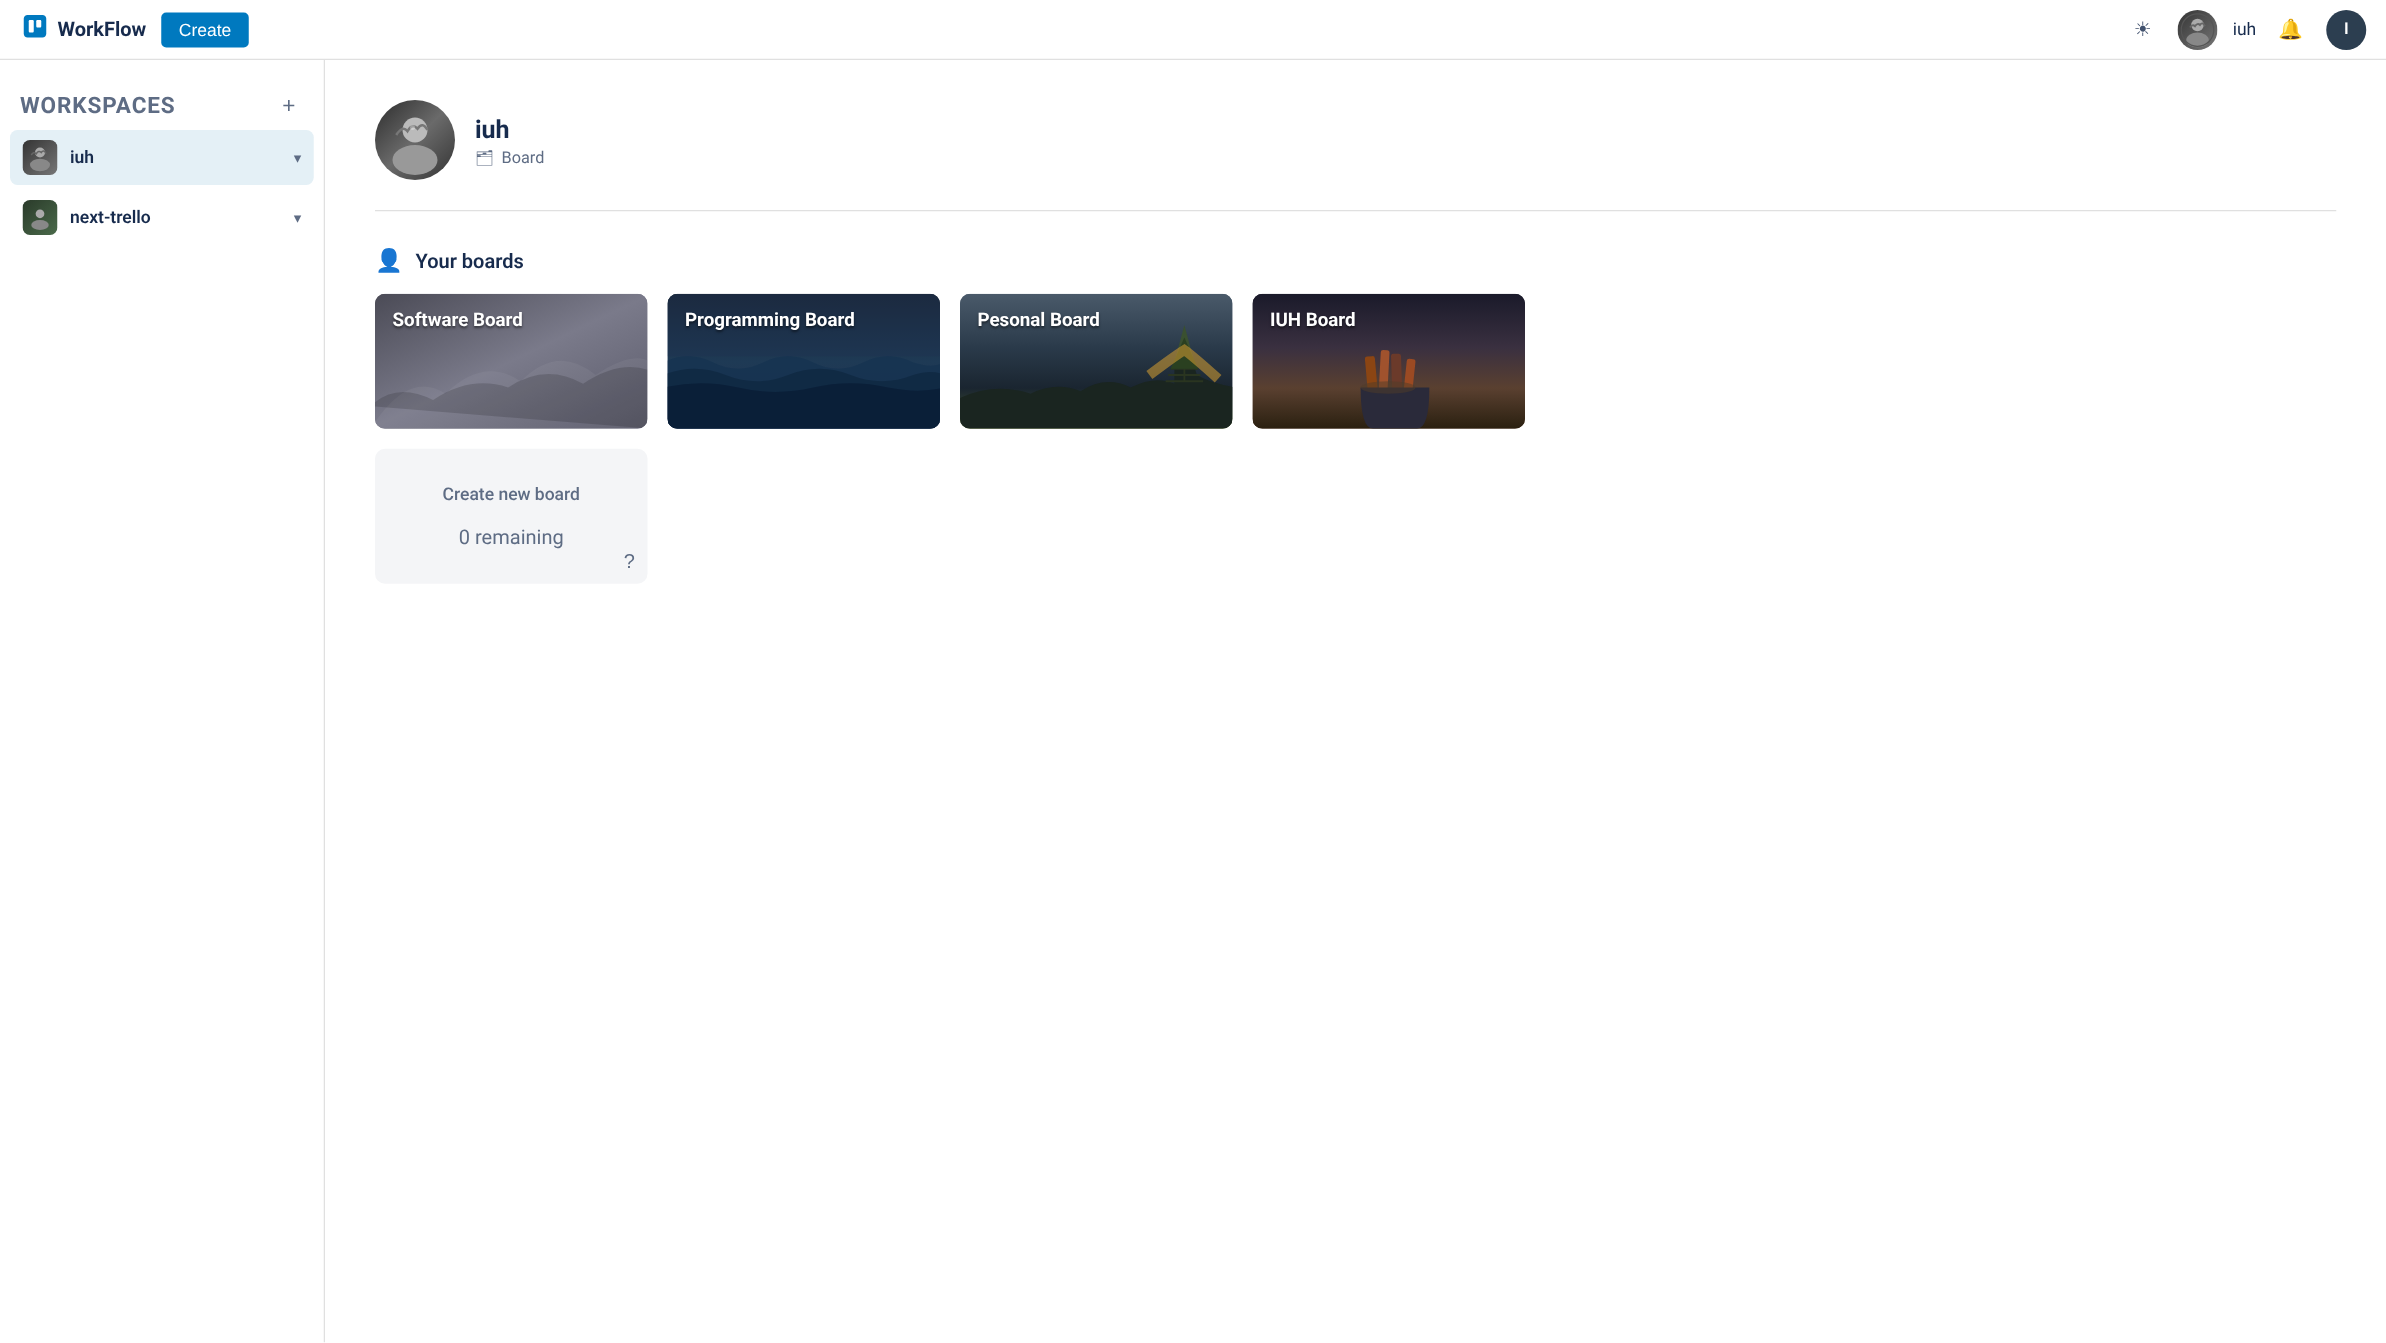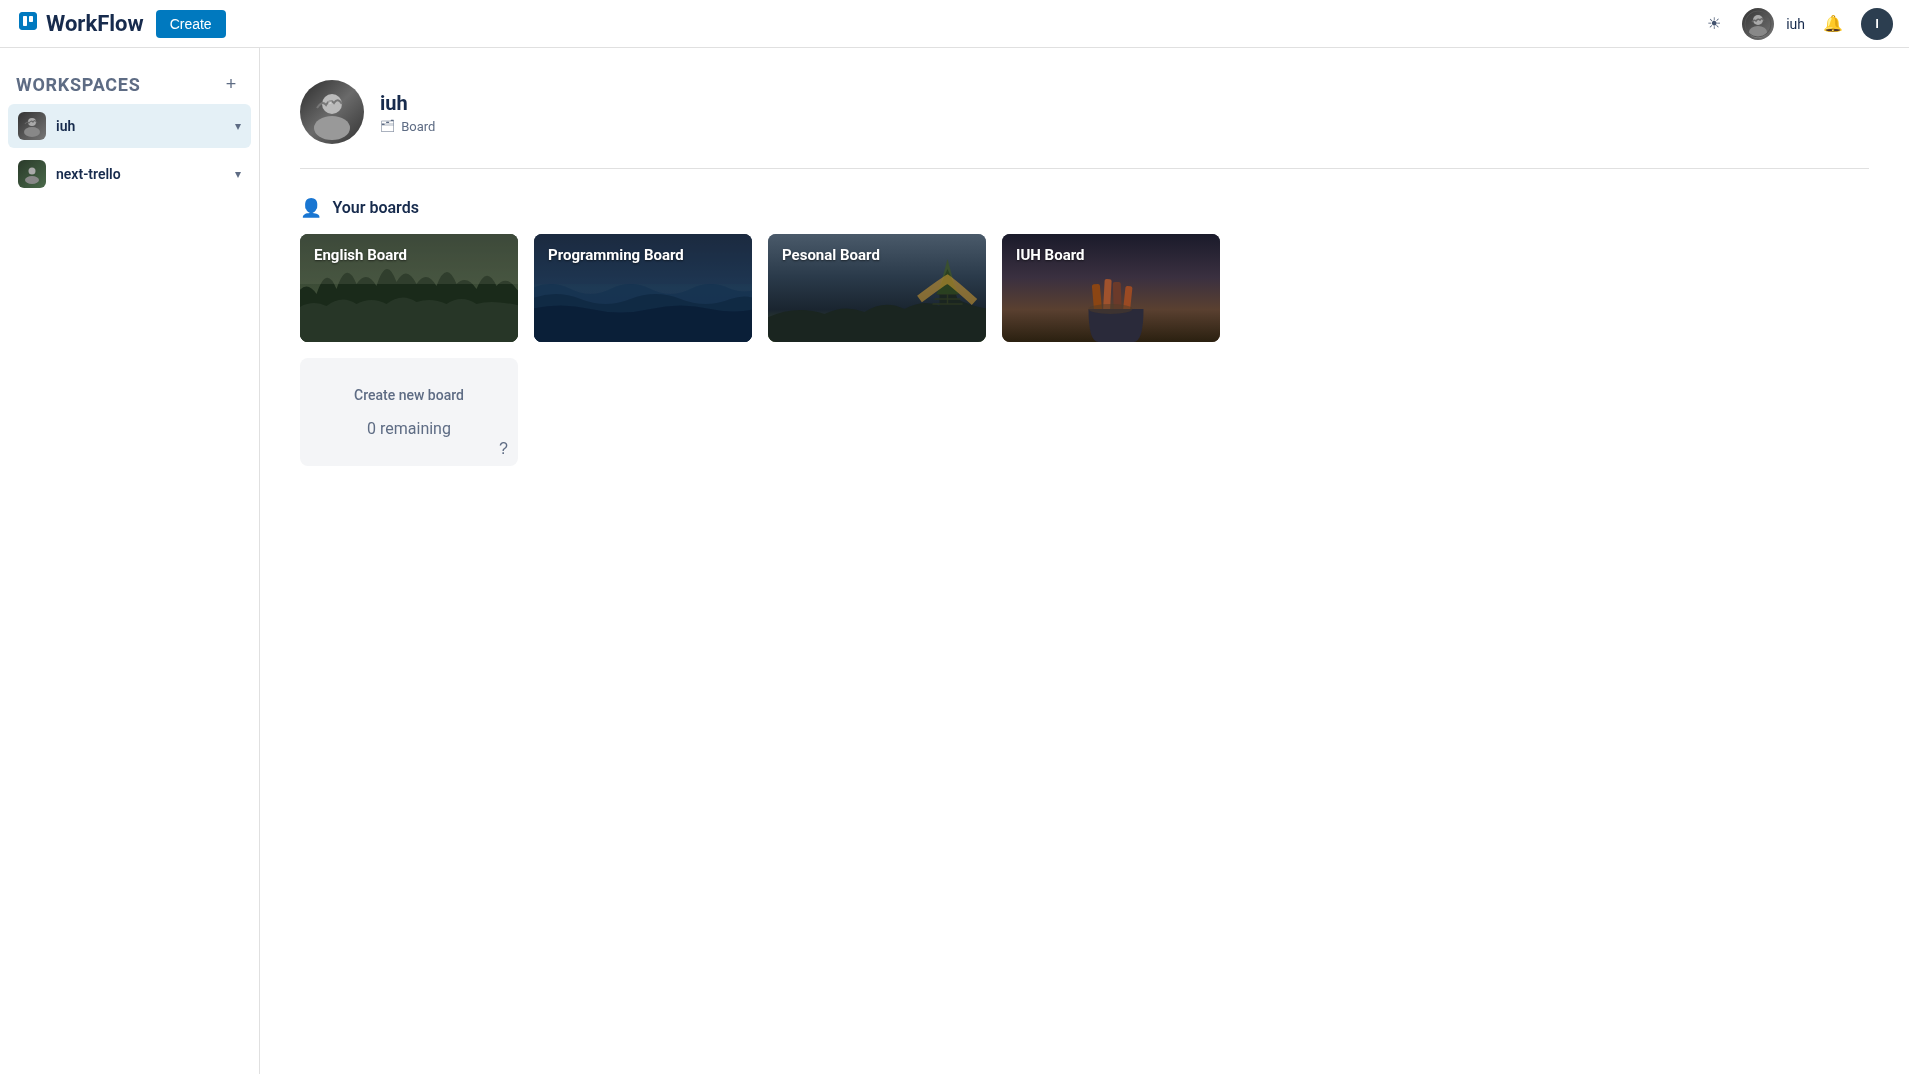--- a/index.html
+++ b/index.html
@@ -12,21 +12,21 @@
       padding: 0 16px;
       height: 48px;
       background: #fff;
       border-bottom: 1px solid #e0e0e0;
       position: fixed; top: 0; left: 0; right: 0; z-index: 100;
     }
     .header-logo {
       display: flex; align-items: center; gap: 6px; cursor: pointer; text-decoration: none;
     }
     .logo-icon { color: #0079bf; font-size: 22px; }
-    .logo-text { font-size: 22px; font-weight: 700; color: #172b4d; }
+    .logo-text { font-size: 16px; font-weight: 700; color: #172b4d; }
     .header-create-btn {
       margin-left: 12px;
       background: #0079bf;
       color: #fff;
       border: none;
       border-radius: 4px;
       padding: 6px 14px;
       font-size: 14px;
       font-weight: 500;
       cursor: pointer;
@@ -311,41 +311,38 @@
     </div>
 
     <div class="boards-section">
       <div class="boards-header">
         <span class="boards-header-icon">👤</span>
         <span class="boards-title">Your boards</span>
       </div>
 
       <div class="boards-grid">
 
-
         <div class="board-card">
-          <div class="board-bg board-bg-english">
+          <div class="board-bg board-bg-software">
             <svg width="100%" height="100%" viewBox="0 0 225 108" preserveAspectRatio="xMidYMid slice">
               <defs>
-                <linearGradient id="gEng" x1="0" y1="0" x2="0" y2="1">
-                  <stop offset="0%" stop-color="#2d3a2d"></stop>
-                  <stop offset="40%" stop-color="#3a4a35"></stop>
-                  <stop offset="100%" stop-color="#4a5a40"></stop>
+                <linearGradient id="gSoft" x1="0" y1="0" x2="1" y2="1">
+                  <stop offset="0%" stop-color="#4a4a55"></stop>
+                  <stop offset="50%" stop-color="#7a7a8a"></stop>
+                  <stop offset="100%" stop-color="#5a5a6a"></stop>
                 </linearGradient>
               </defs>
-              <rect width="225" height="108" fill="url(#gEng)"></rect>
-
-              <path d="M0 108 L0 60 Q10 45 20 60 Q30 30 40 55 Q50 25 60 50 Q70 35 80 52 Q90 20 100 48 Q110 30 120 50 Q130 35 140 52 Q150 25 160 50 Q170 40 180 55 Q190 30 200 52 Q210 40 220 55 L225 60 L225 108 Z" fill="#1a2a1a"></path>
-              <path d="M0 108 L0 75 Q15 65 30 72 Q45 60 60 70 Q75 62 90 70 Q105 58 120 68 Q135 63 150 70 Q165 60 180 70 Q195 65 225 72 L225 108 Z" fill="#2a3a2a" opacity="0.8"></path>
-
-              <rect x="0" y="0" width="225" height="50" fill="rgba(100,110,90,0.3)"></rect>
+              <rect width="225" height="108" fill="url(#gSoft)"></rect>
+              <path d="M0 108 Q30 60 60 80 Q90 50 120 70 Q150 40 180 65 Q210 45 225 55 L225 108 Z" fill="rgba(255,255,255,0.05)"></path>
+              <path d="M0 90 Q20 70 50 85 Q80 65 110 75 Q140 55 170 72 Q200 52 225 62 L225 108 Z" fill="rgba(0,0,0,0.15)"></path>
             </svg>
           </div>
-          <span class="board-label">English Board</span>
-        </div>
+          <span class="board-label">Software Board</span>
+        </div>
+
 
         <div class="board-card">
           <div class="board-bg board-bg-programming">
             <svg width="100%" height="100%" viewBox="0 0 225 108" preserveAspectRatio="xMidYMid slice">
               <defs>
                 <linearGradient id="gProg" x1="0" y1="0" x2="0" y2="1">
                   <stop offset="0%" stop-color="#1a2535"></stop>
                   <stop offset="50%" stop-color="#1e3a55"></stop>
                   <stop offset="100%" stop-color="#243050"></stop>
                 </linearGradient>

